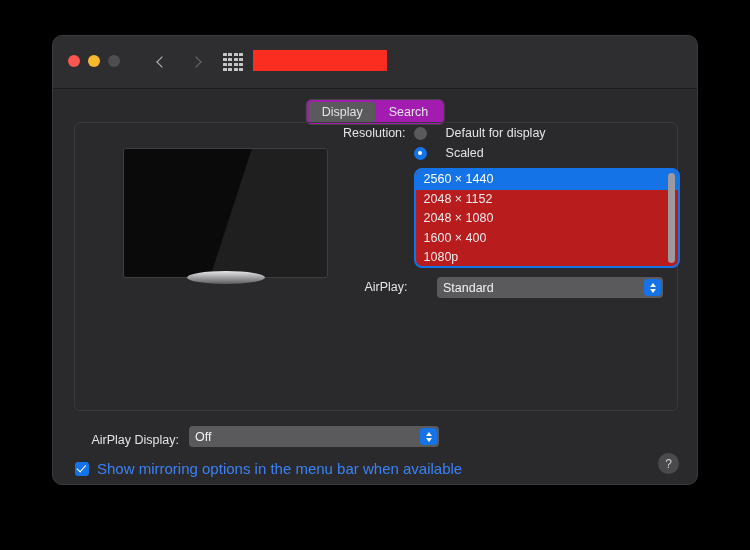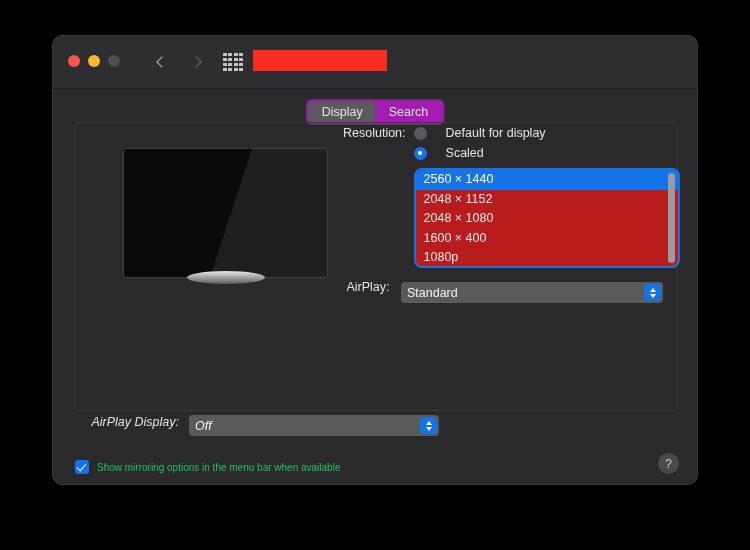--- a/index.html
+++ b/index.html
@@ -158,49 +158,48 @@
   .res-item.sel { background:#1473e6; color:#fff; }
   .scrollbar {
     position:absolute; right:3px; top:3px;
     width:7px; height:90px;
     border-radius:4px;
     background:#9b9b9d;
   }
 
   
   .popup {
-    width:262px; height:21px;
+    width:226px; height:21px;
     background:#5a5a5c;
     border-radius:4px;
     display:flex; align-items:center;
     padding:0 6px;
     position:relative;
-    margin-top:5px;
   }
   .popup.dim { background:#3a3a3c; }
   .popup-value { font-size:12.5px; color:#f2f2f4; }
   .popup.dim .popup-value { color:#767678; }
   .stepper {
     position:absolute; right:2px; top:2px;
     width:17px; height:17px;
     border-radius:3.5px;
     background:#1473e6;
     display:flex; flex-direction:column; align-items:center; justify-content:center; gap:2px;
   }
   .popup.dim .stepper { background:transparent; }
   .s-ar { width:0; height:0; border-left:3.5px solid transparent; border-right:3.5px solid transparent; }
   .s-up { border-bottom:4px solid #fff; }
   .s-dn { border-top:4px solid #fff; }
   .popup.dim .s-up { border-bottom-color:#6e6e70; }
   .popup.dim .s-dn { border-top-color:#6e6e70; }
 
   
   .airplay-row {
-    position:absolute; left:21px; top:326px;
-    display:flex; align-items:flex-start;font-style:italic;
+    position:absolute; left:21px; top:337px;
+    display:flex; align-items:flex-end;
   }
   .airplay-label { width:105px; text-align:right; font-size:12.5px; color:#e4e4e6; }
   .airplay-popup { margin-left:10px; margin-top:0; width:250px; }
 
   .check-row {
     position:absolute; left:22px; top:371px;
     display:flex; align-items:center; gap:8px;
   }
   .checkbox {
     width:14px; height:14px;
@@ -208,21 +207,21 @@
     border-radius:3px;
     position:relative; flex:0 0 auto;
   }
   .checkbox::after {
     content:""; position:absolute;
     left:4.4px; top:1.7px;
     width:4px; height:7.5px;
     border:solid #fff; border-width:0 1.8px 1.8px 0;
     transform:rotate(42deg);
   }
-  .check-label { font-size:10px; color:#22c55e; }
+  .check-label { font-size:15px; color:#3b82f6; }
 
   .help {
     position:absolute; right:18px; top:364px;
     width:21px; height:21px; border-radius:50%;
     background:#4a4a4c;
     display:flex; align-items:center; justify-content:center;
     font-size:12px; color:#d2d2d4;
   }
 </style>
 </head>

